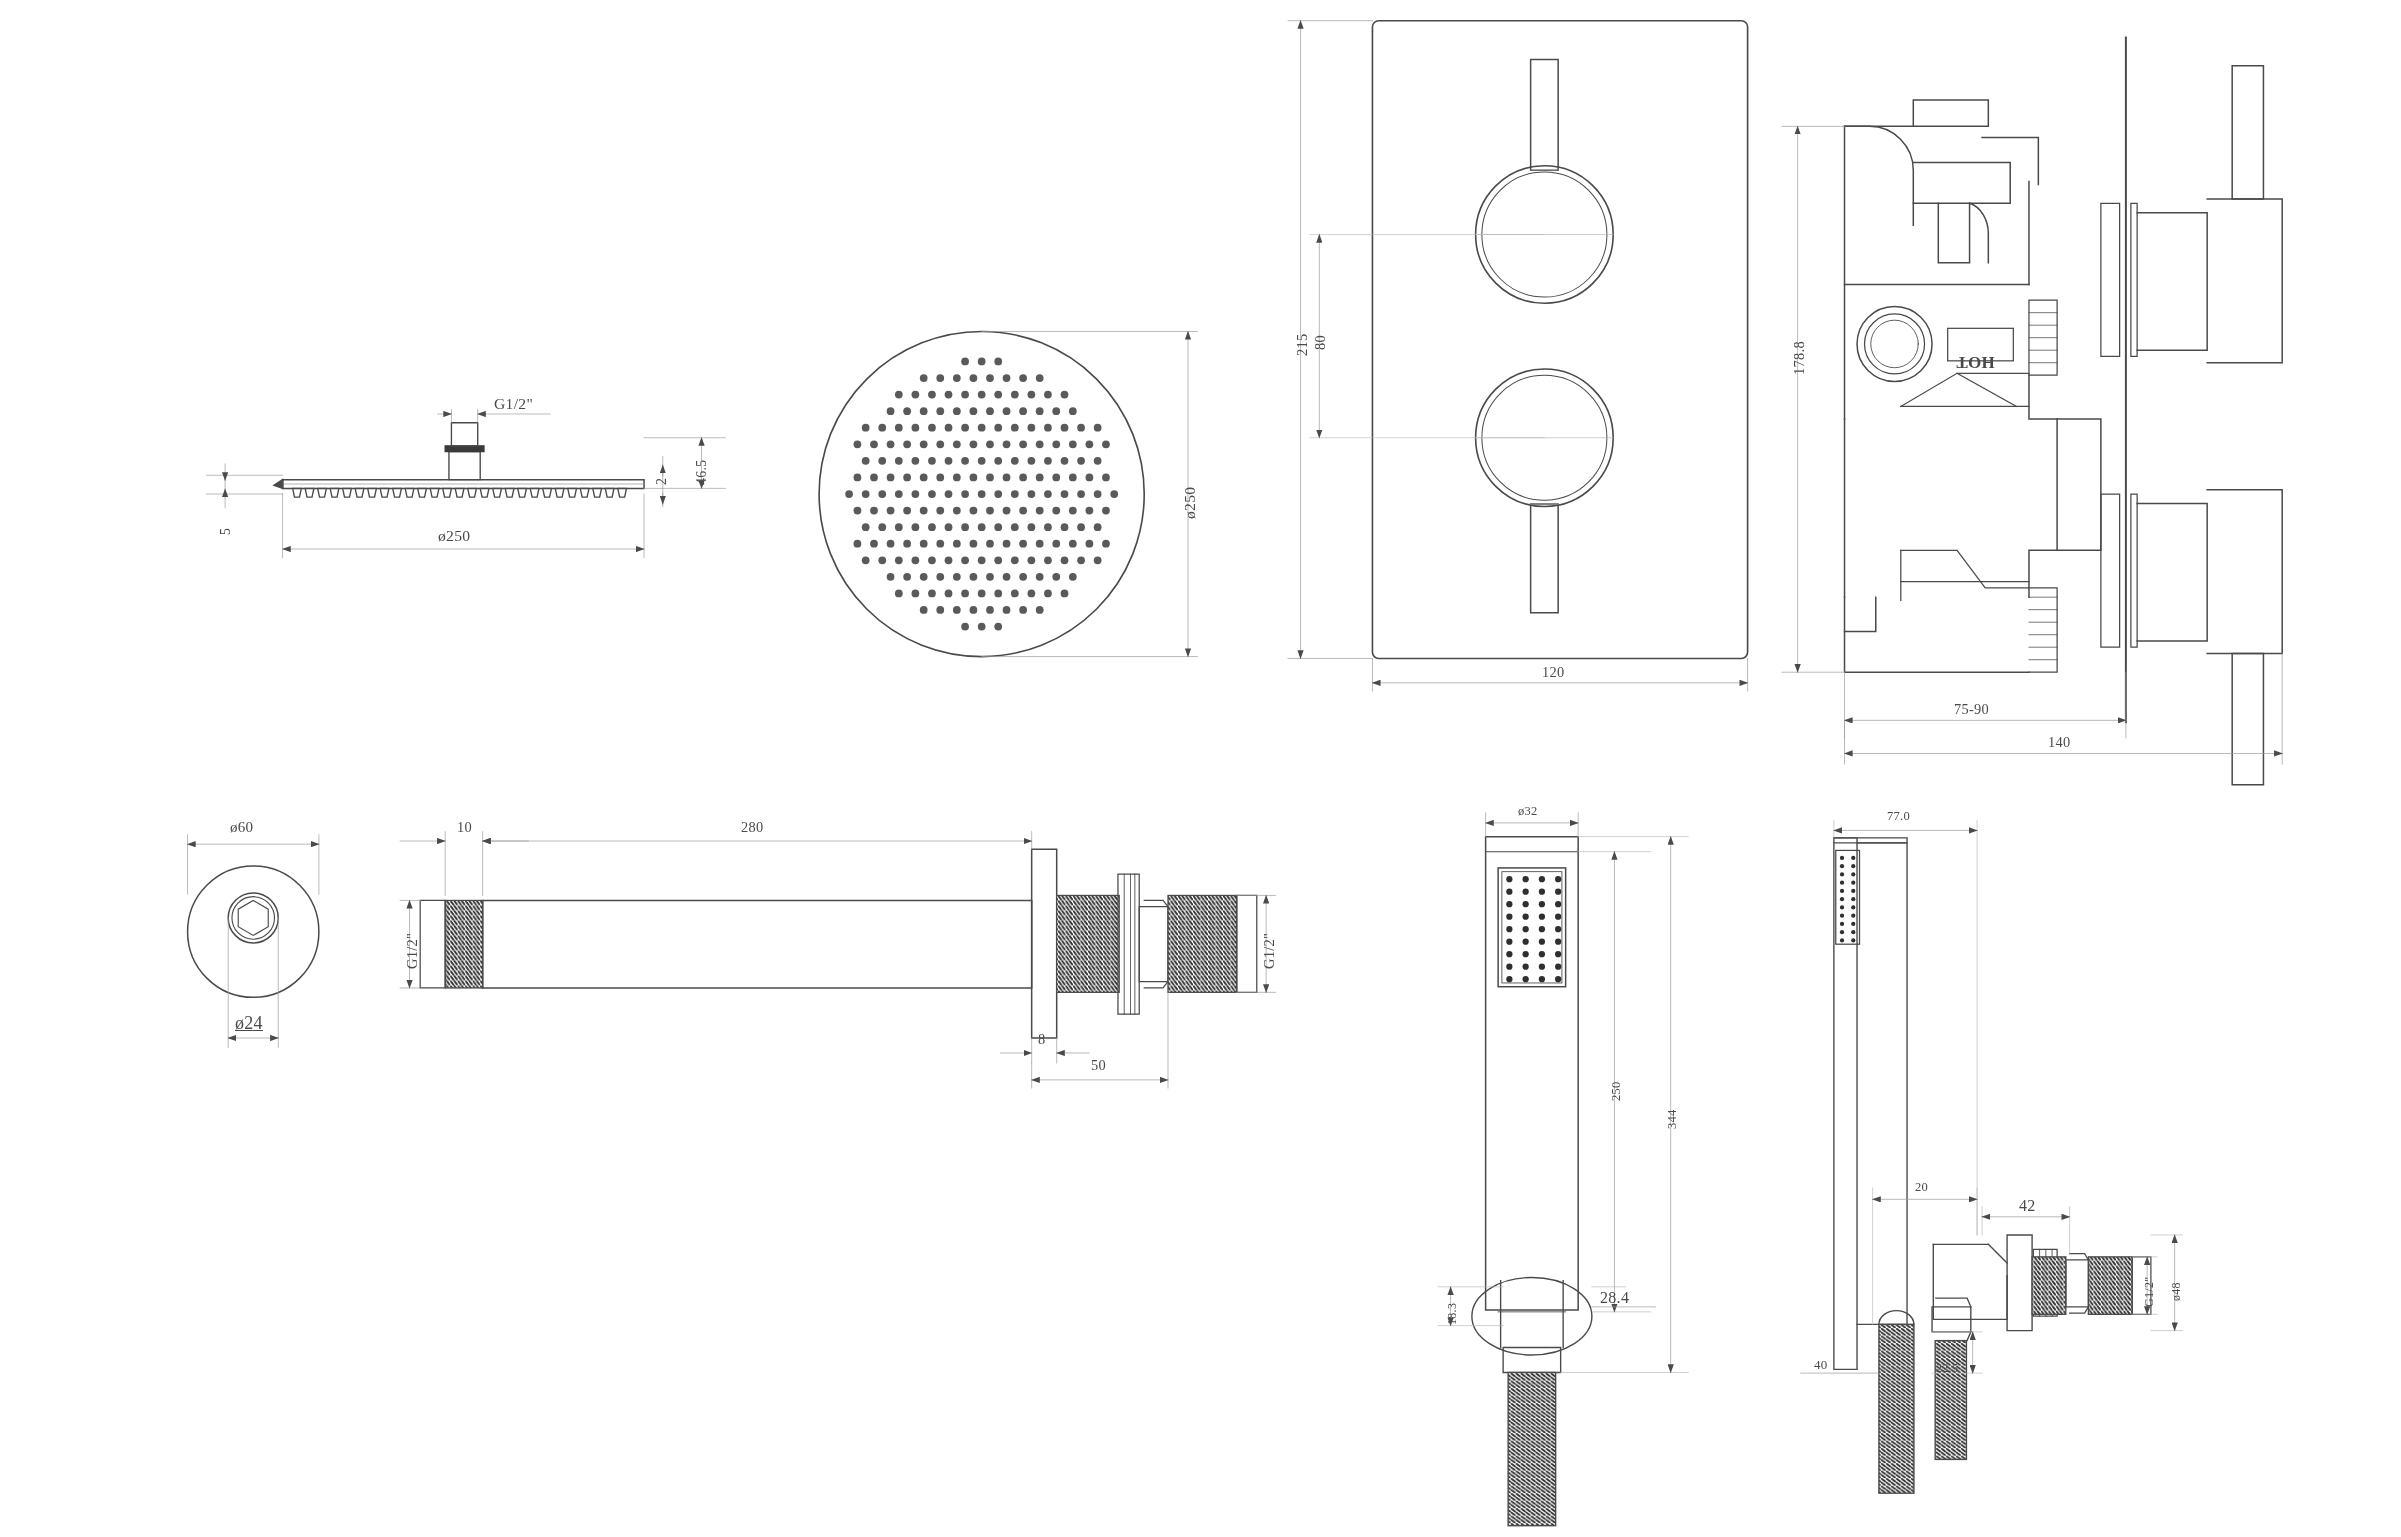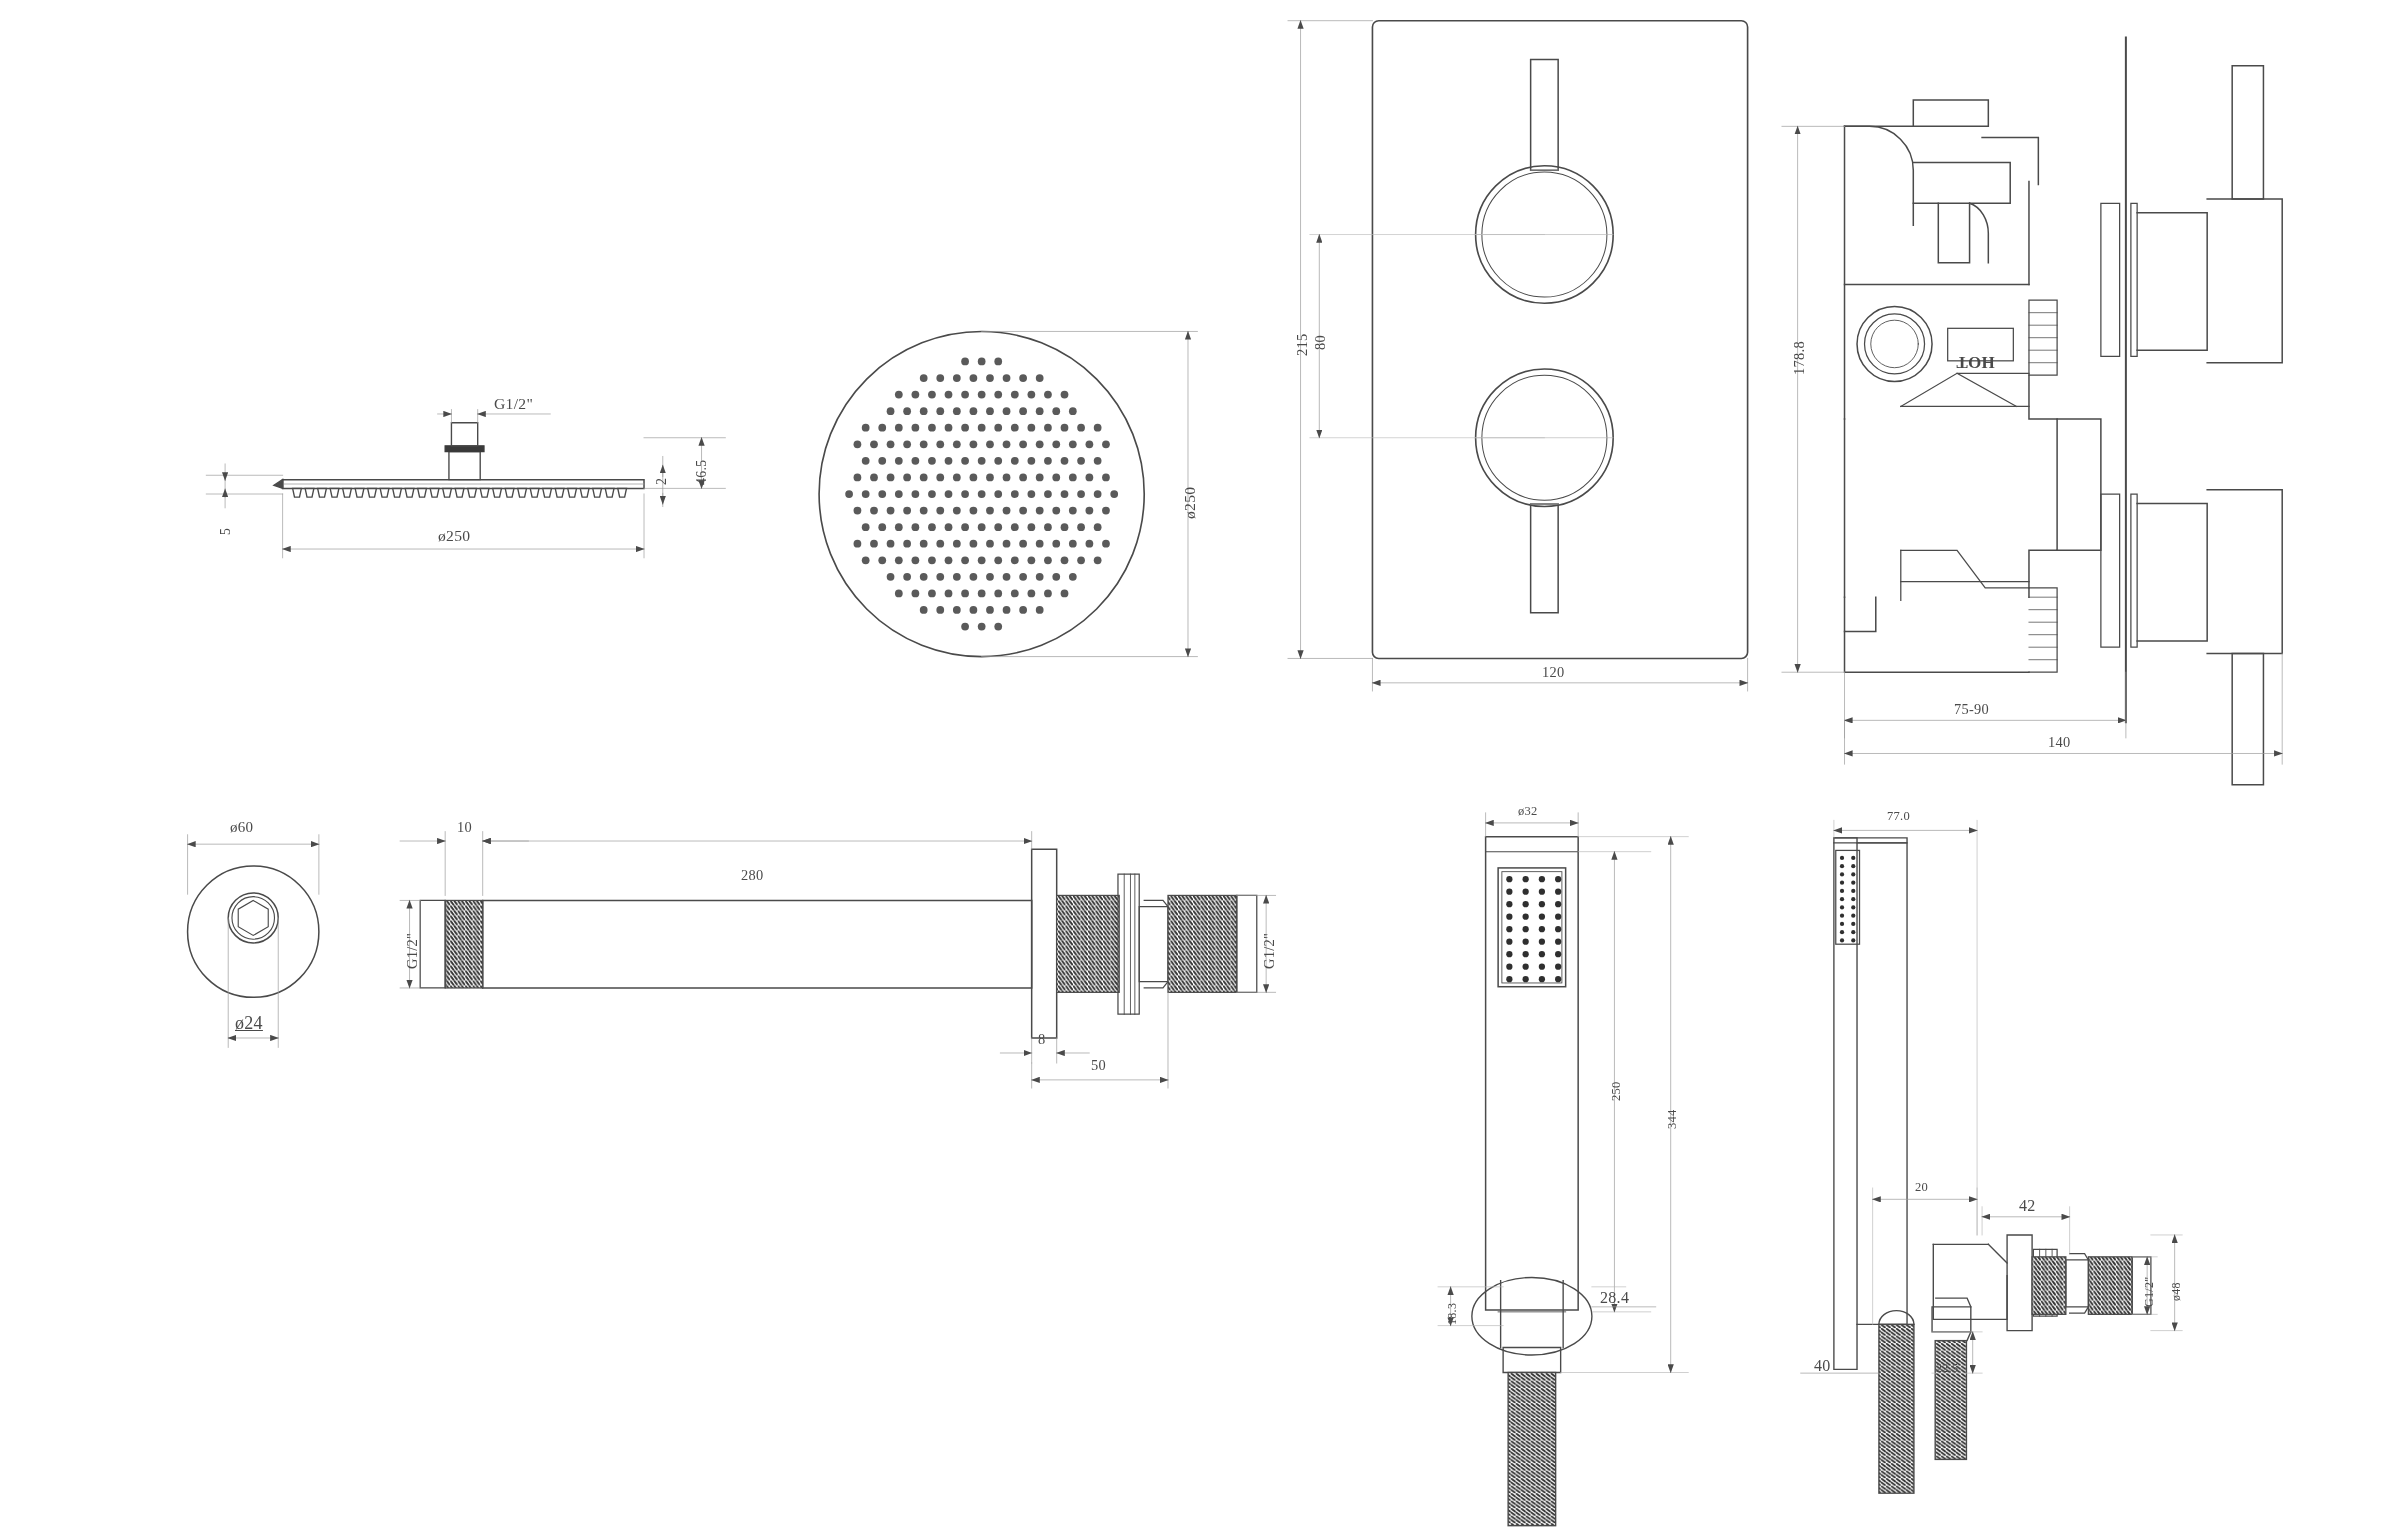--- a/index.html
+++ b/index.html
@@ -689,34 +689,34 @@
 
   <div class="lbl vert" style="left:1792px; top:375px; font-size:14.4px; transform:rotate(-90deg);">178.8</div>
   <div class="lbl" style="left:1956px; top:354px; font-size:17px; font-weight:bold; transform:rotate(180deg); transform-origin:center;">HOT</div>
   <div class="lbl" style="left:1954px; top:702px; font-size:14.4px;">75-90</div>
   <div class="lbl" style="left:2048px; top:735px; font-size:14.4px;">140</div>
 
   <div class="lbl" style="left:230px; top:820px; font-size:15px;">ø60</div>
   <div class="lbl" style="left:235px; top:1014px; font-size:18px;text-decoration:underline;">ø24</div>
 
   <div class="lbl" style="left:457px; top:820px; font-size:14.4px;">10</div>
-  <div class="lbl" style="left:741px; top:820px; font-size:14.4px;margin-top:48px;">280</div>
+  <div class="lbl" style="left:741px; top:820px; font-size:14.4px;">280</div>
   <div class="lbl vert" style="left:405px; top:969px; font-size:14.4px; transform:rotate(-90deg);">G1/2"</div>
   <div class="lbl vert" style="left:1262px; top:969px; font-size:14.4px; transform:rotate(-90deg);">G1/2"</div>
   <div class="lbl" style="left:1038px; top:1032px; font-size:14.4px;">8</div>
   <div class="lbl" style="left:1091px; top:1058px; font-size:14.4px;">50</div>
 
   <div class="lbl" style="left:1518px; top:805px; font-size:12.5px;">ø32</div>
   <div class="lbl vert" style="left:1610px; top:1101px; font-size:12.5px; transform:rotate(-90deg);">250</div>
   <div class="lbl vert" style="left:1666px; top:1129px; font-size:12.5px; transform:rotate(-90deg);">344</div>
   <div class="lbl vert" style="left:1446px; top:1325px; font-size:12px; transform:rotate(-90deg);">18.3</div>
   <div class="lbl" style="left:1600px; top:1290px; font-size:16px;">28.4</div>
 
   <div class="lbl" style="left:1887px; top:810px; font-size:12.5px;">77.0</div>
   <div class="lbl" style="left:1915px; top:1181px; font-size:12.5px;">20</div>
   <div class="lbl" style="left:2019px; top:1198px; font-size:16px;">42</div>
   <div class="lbl vert" style="left:2143px; top:1307px; font-size:12px; transform:rotate(-90deg);">G1/2"</div>
   <div class="lbl vert" style="left:2170px; top:1301px; font-size:12px; transform:rotate(-90deg);">ø48</div>
   <div class="lbl" style="left:1936px; top:1345px; font-size:12px;margin-top:17px;">22.5</div>
-  <div class="lbl" style="left:1814px; top:1358px; font-size:16px;">40</div>
+  <div class="lbl" style="left:1814px; top:1358px; font-size:13px;">40</div>
 
 </div>
 
 
 </body></html>

